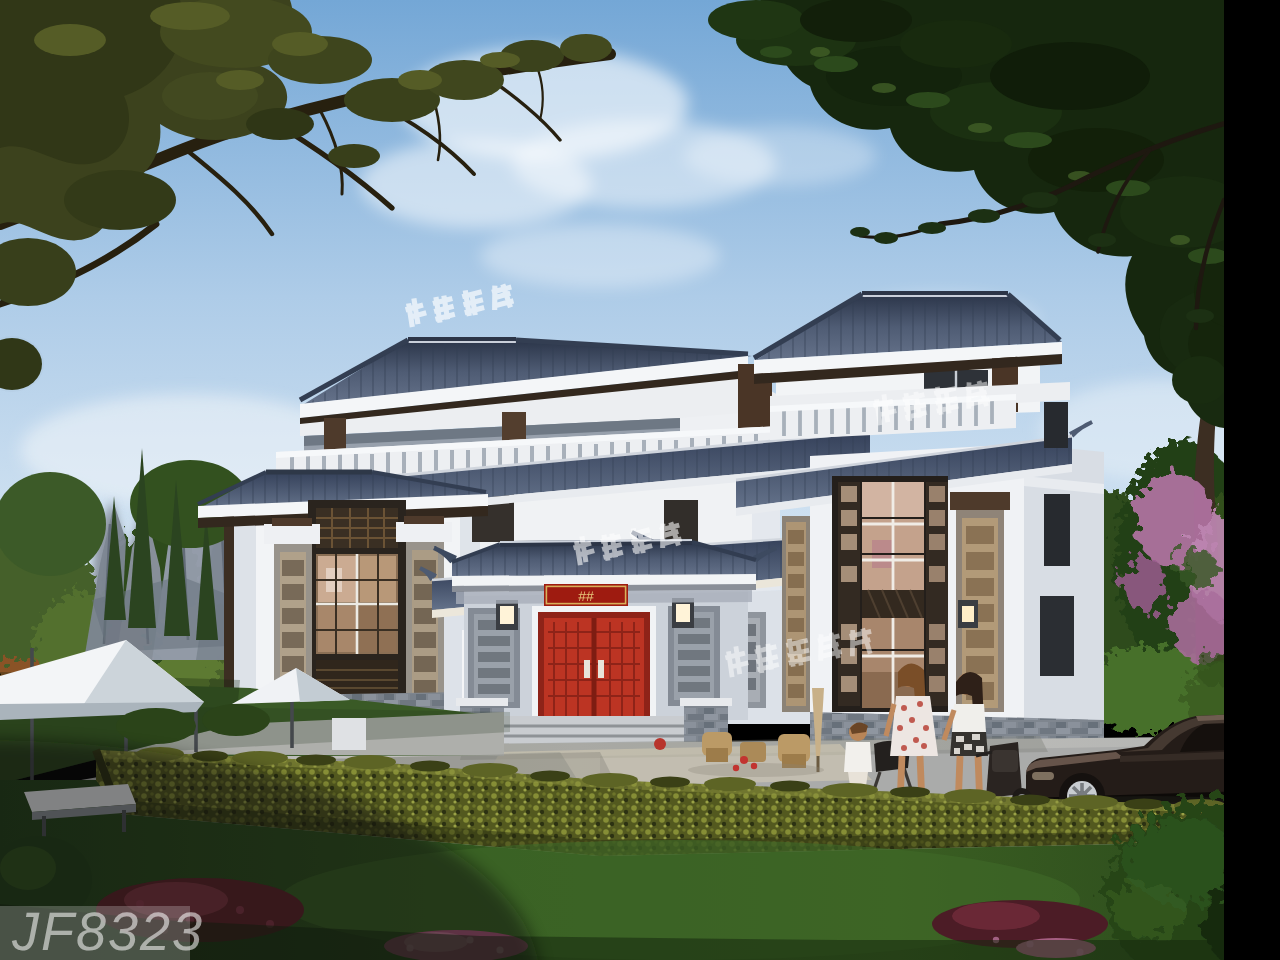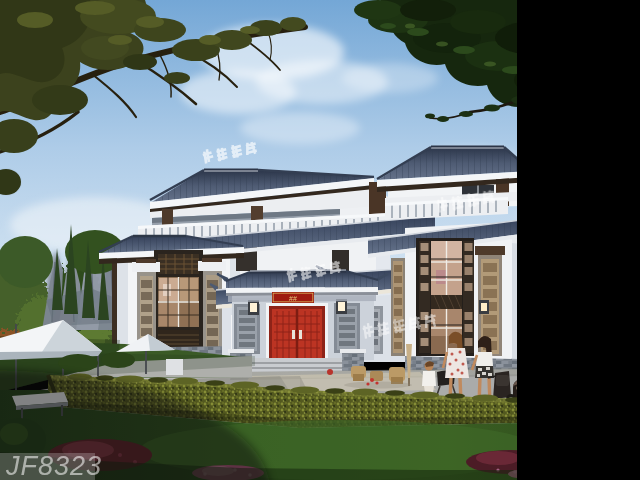--- a/index.html
+++ b/index.html
@@ -1,16 +1,16 @@
 <!DOCTYPE html>
 <html><head>
 <meta charset="utf-8">
 <style>
 html,body{margin:0;padding:0;background:#000;}
-#scene{width:517px;height:480px;overflow:hidden;position:relative;font-family:"Liberation Sans", sans-serif;}
+#scene{width:612px;height:480px;overflow:hidden;position:relative;font-family:"Liberation Sans", sans-serif;}
 </style>
 </head>
 <body>
 <div id="scene">
 <svg width="640" height="480" viewBox="0 0 640 480">
 <defs>
 <linearGradient id="sky" x1="0" y1="0" x2="0" y2="1">
  <stop offset="0" stop-color="#74a7d6"></stop>
  <stop offset="0.45" stop-color="#aecce8"></stop>
  <stop offset="0.8" stop-color="#cfe1f1"></stop>

